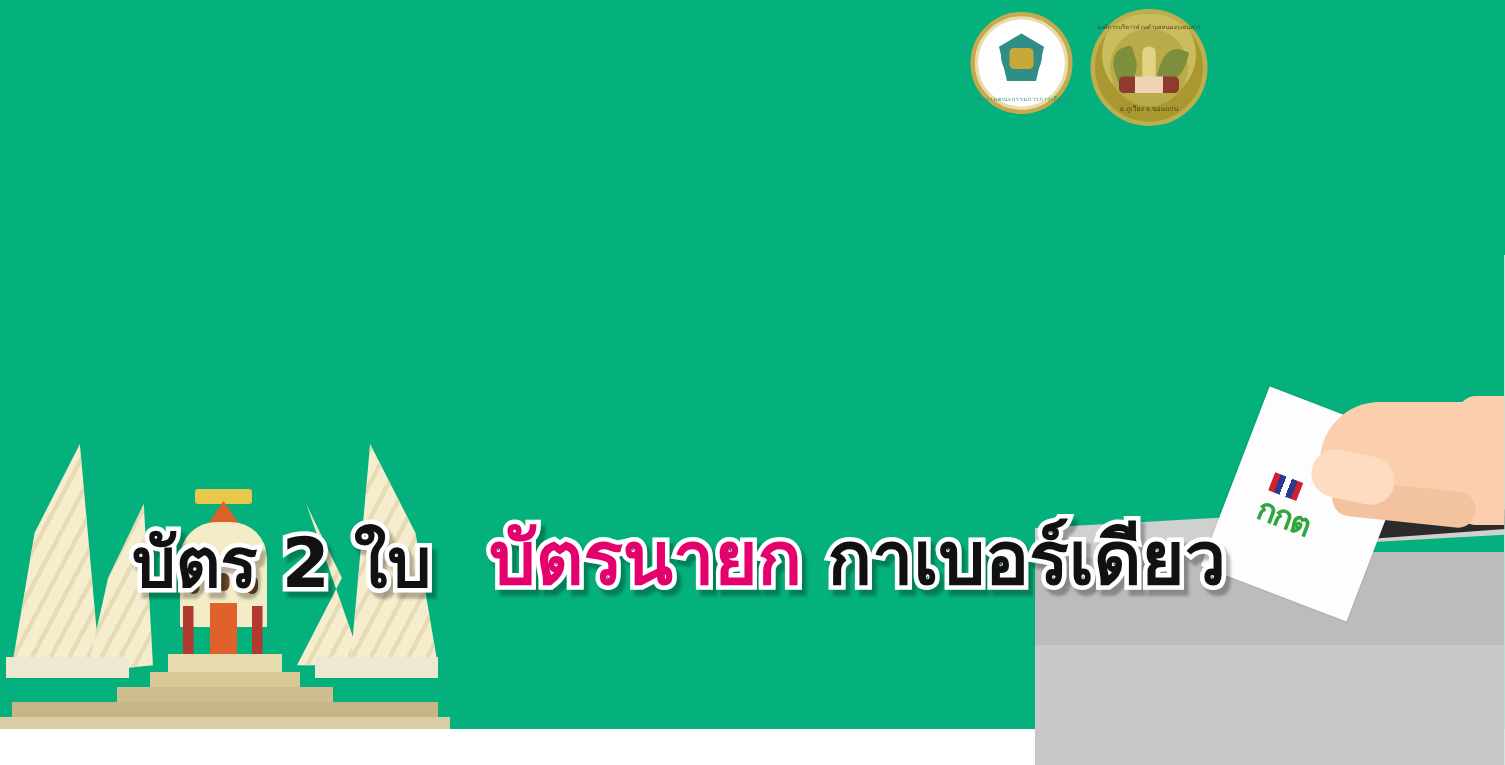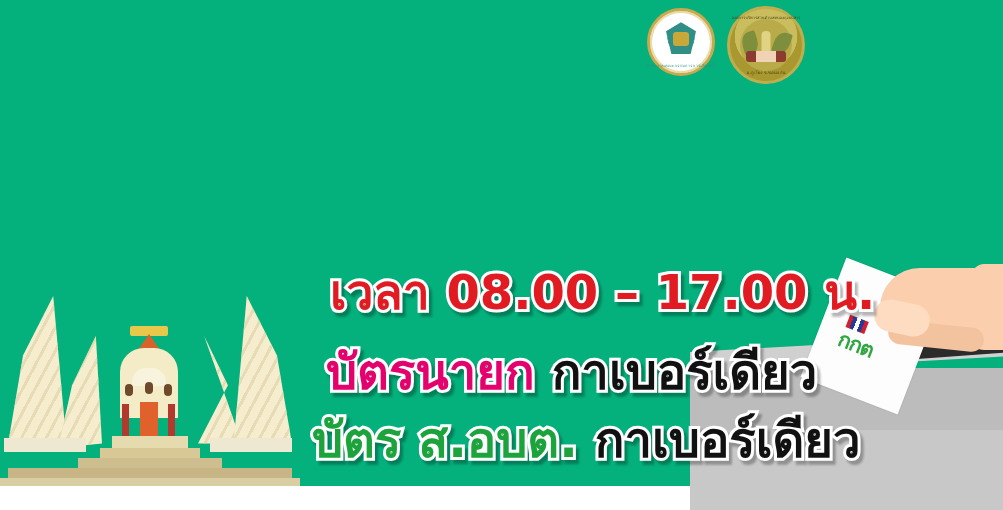--- a/index.html
+++ b/index.html
@@ -295,26 +295,22 @@
     <div class="seal2-leaf-l"></div>
     <div class="seal2-leaf-r"></div>
     <div class="seal2-figure"></div>
     <div class="seal2-hands"></div>
     <div class="seal2-txt-top">องค์การบริหารส่วนตำบลหนองกุงธนสาร</div>
     <div class="seal2-txt-bot">อ.ภูเวียง  จ.ขอนแก่น</div>
   </div>
 
 
 
-  <div class="txt ol-w1 shadow" id="line-time">เวลา 08.00 – 17.00 น.</div>
-
+
+  <div class="txt ol-w1 shadow" id="line-cards">บัตร 2 ใบ</div>
 
   <div class="txt ol-w1 shadow" id="line-mayor">
     <span class="pink">บัตรนายก</span>
     <span class="dark">กาเบอร์เดียว</span>
   </div>
 
-  <div class="txt ol-w1 shadow" id="line-member">
-    <span class="green">บัตร  ส.อบต.</span>
-    <span class="dark">กาเบอร์เดียว</span>
-  </div>
 
 </div>
 
 </body></html>

